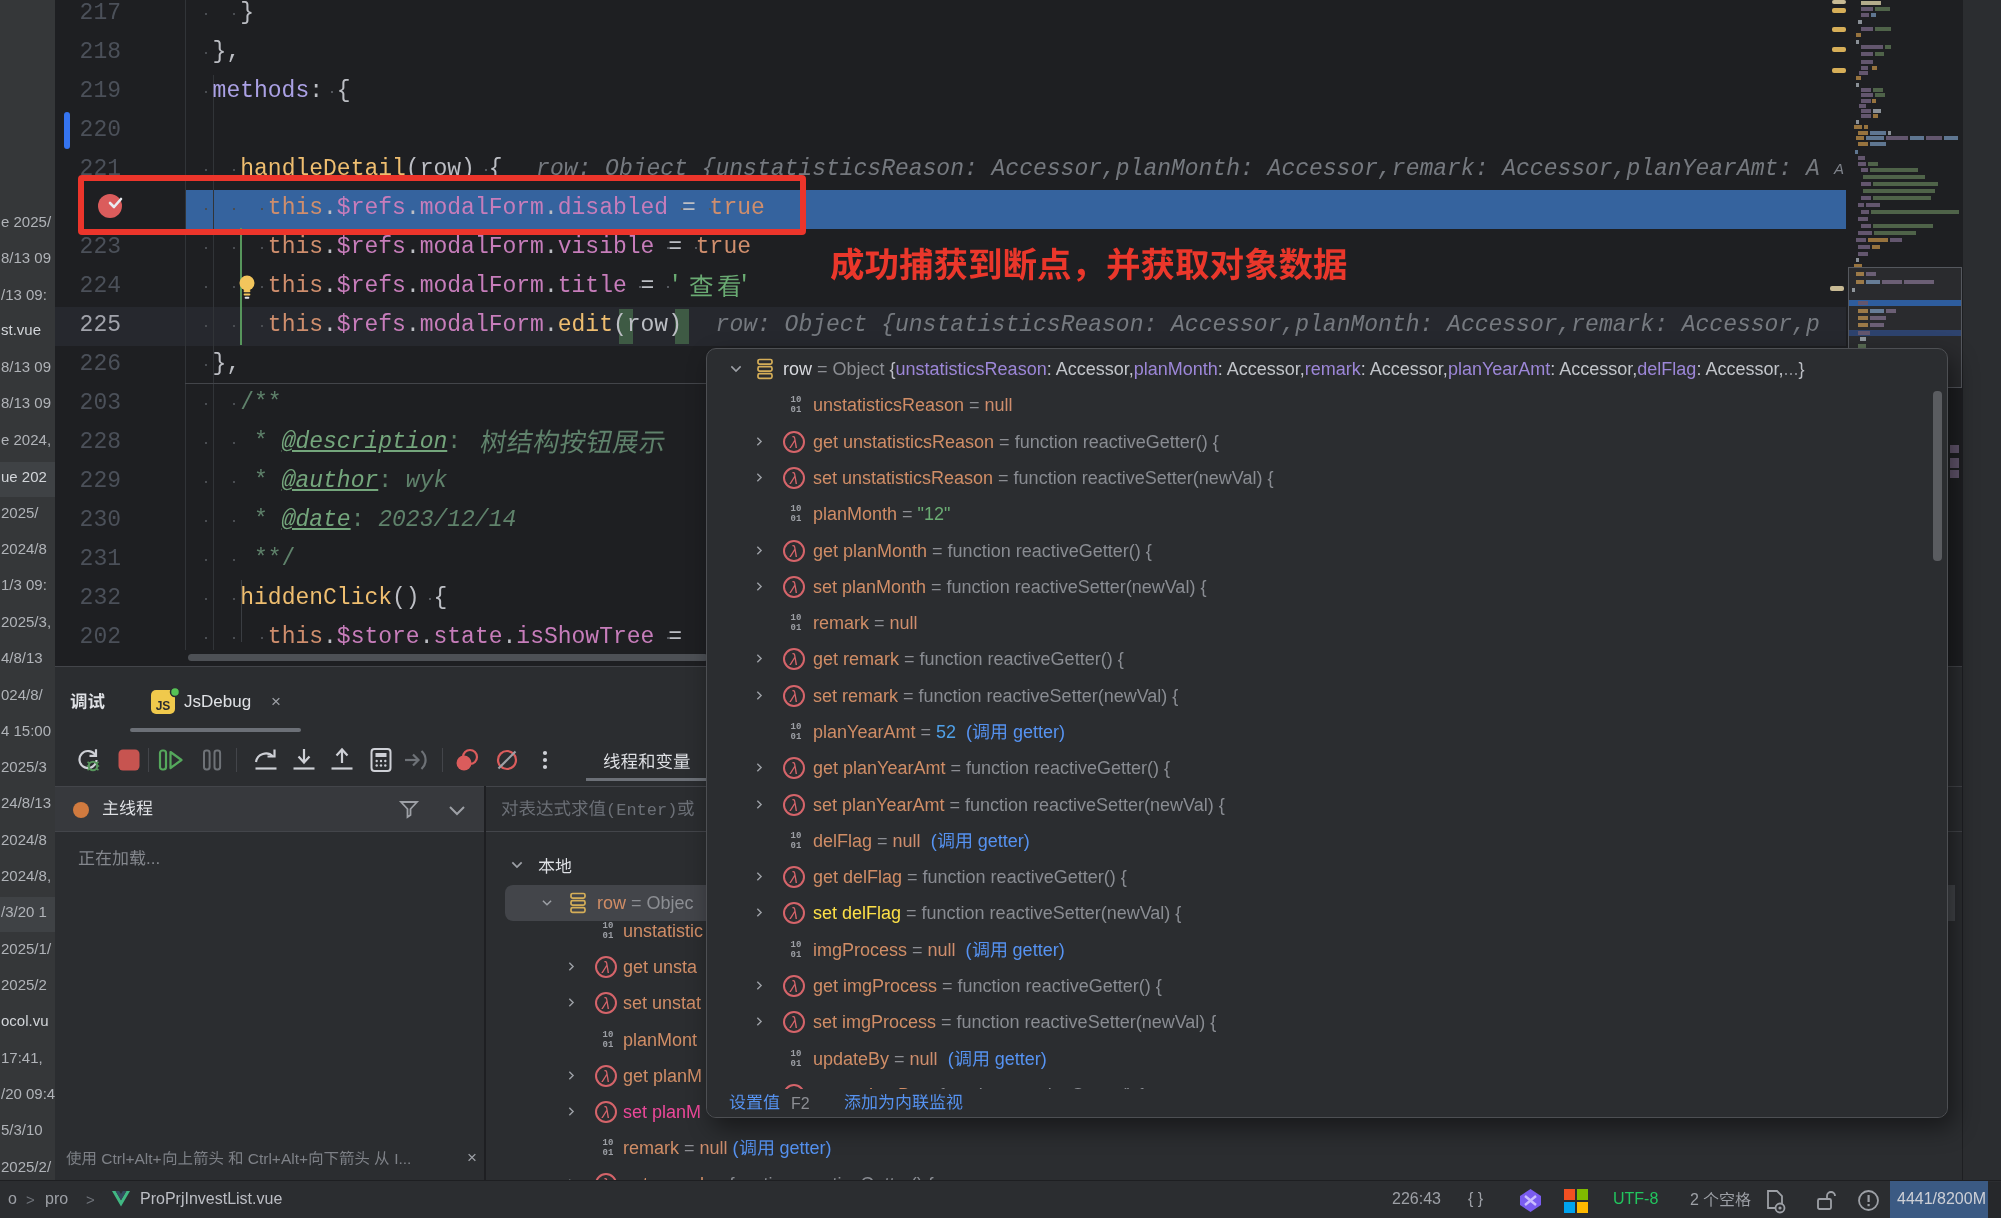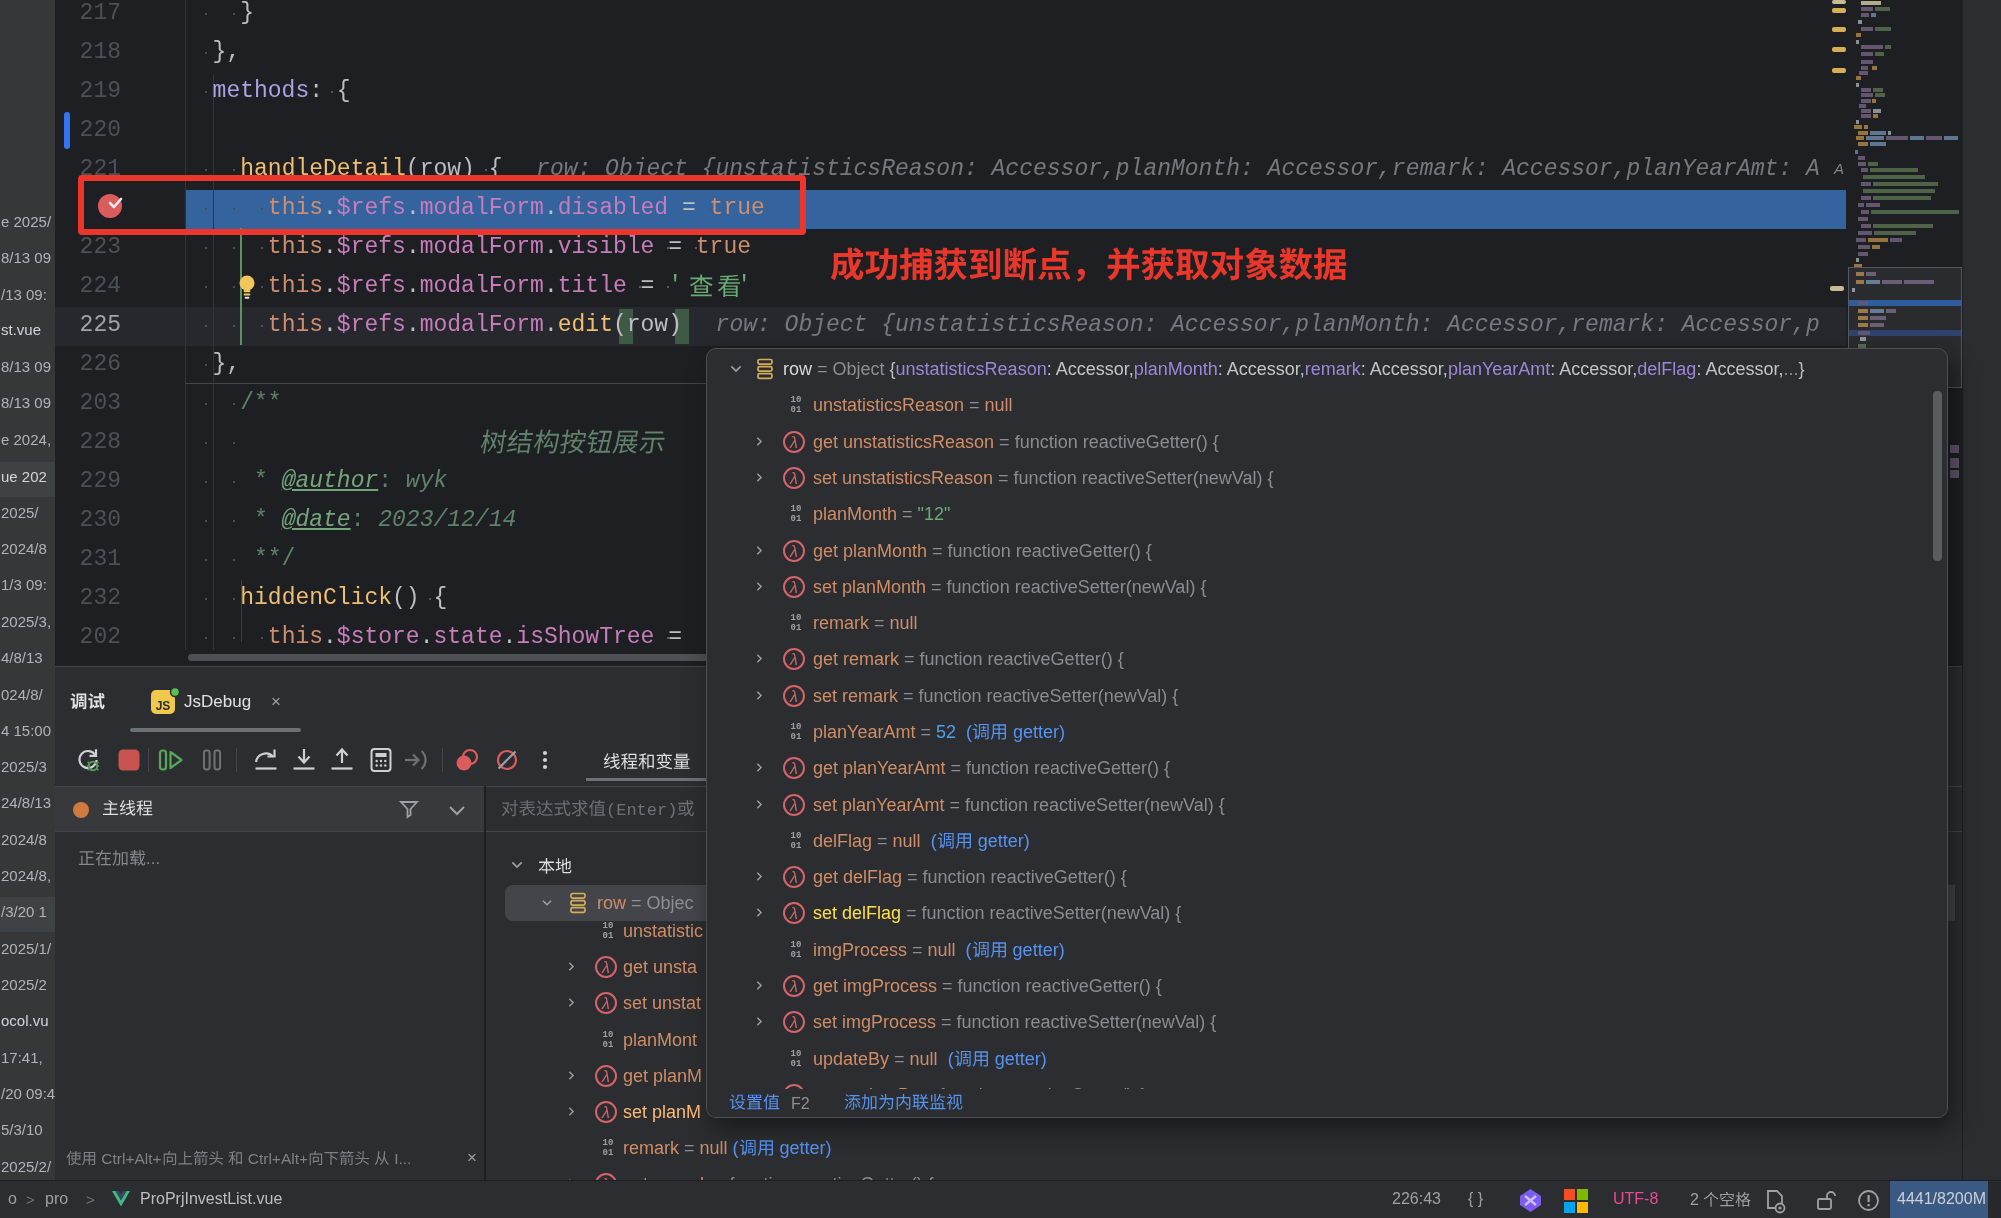--- a/index.html
+++ b/index.html
@@ -65,20 +65,21 @@
     <div class="a mono" style="left:130px;top:228px;width:1660px;overflow:hidden">      <span style="color:#cf8e6d">this</span><span style="color:#bcbec4">.</span><span style="color:#c77dbb">$refs</span><span style="color:#bcbec4">.</span><span style="color:#c77dbb">modalForm</span><span style="color:#bcbec4">.</span><span style="color:#c77dbb">visible</span><span style="color:#bcbec4"> = </span><span style="color:#cf8e6d">true</span></div>
     <div class="a mono" style="left:130px;top:267px;width:1660px;overflow:hidden">      <span style="color:#cf8e6d">this</span><span style="color:#bcbec4">.</span><span style="color:#c77dbb">$refs</span><span style="color:#bcbec4">.</span><span style="color:#c77dbb">modalForm</span><span style="color:#bcbec4">.</span><span style="color:#c77dbb">title</span><span style="color:#bcbec4"> = </span><span style="color:#6aab73">'</span>    <span style="color:#6aab73">'</span></div>
     <div class="a mono" style="left:130px;top:306px;width:1660px;overflow:hidden">      <span style="color:#cf8e6d">this</span><span style="color:#bcbec4">.</span><span style="color:#c77dbb">$refs</span><span style="color:#bcbec4">.</span><span style="color:#c77dbb">modalForm</span><span style="color:#bcbec4">.</span><span style="color:#efbe70">edit</span><span style="color:#bcbec4">(row)</span><span style="color:#75797f;font-style:italic;margin-left:6px">  row: Object {unstatisticsReason: Accessor,planMonth: Accessor,remark: Accessor,p</span></div>
     <div class="a mono" style="left:130px;top:345px;width:1660px;overflow:hidden">  <span style="color:#bcbec4">},</span></div>
     <div class="a mono" style="left:130px;top:384px;width:1660px;overflow:hidden">    <span style="color:#5f826b">/**</span></div>
     <div class="a mono" style="left:130px;top:462px;width:1660px;overflow:hidden">     <span style="color:#5f826b">* </span><span style="color:#74a67c;font-style:italic;text-decoration:underline">@author</span><span style="color:#5f826b">: </span><span style="color:#5f826b;font-style:italic">wyk</span></div>
     <div class="a mono" style="left:130px;top:501px;width:1660px;overflow:hidden">     <span style="color:#5f826b">* </span><span style="color:#74a67c;font-style:italic;text-decoration:underline">@date</span><span style="color:#5f826b">: </span><span style="color:#5f826b;font-style:italic">2023/12/14</span></div>
     <div class="a mono" style="left:130px;top:540px;width:1660px;overflow:hidden">     <span style="color:#5f826b">**/</span></div>
     <div class="a mono" style="left:130px;top:579px;width:1660px;overflow:hidden">    <span style="color:#efbe70">hiddenClick</span><span style="color:#bcbec4">() {</span></div>
     <div class="a mono" style="left:130px;top:618px;width:1660px;overflow:hidden">      <span style="color:#cf8e6d">this</span><span style="color:#bcbec4">.</span><span style="color:#c77dbb">$store</span><span style="color:#bcbec4">.</span><span style="color:#c77dbb">state</span><span style="color:#bcbec4">.</span><span style="color:#c77dbb">isShowTree</span><span style="color:#bcbec4"> =</span></div>
+    <div class="a mono" style="left:130px;top:423px">     <span style="color:#5f826b">* </span><span style="color:#74a67c;font-style:italic;text-decoration:underline">@description</span><span style="color:#5f826b">: </span></div>
     <div class="a" style="left:426px;top:425px"></div>
     <div class="a" style="left:150px;top:13px;width:2px;height:2px;background:#4a4d52"></div>
     <div class="a" style="left:178px;top:13px;width:2px;height:2px;background:#4a4d52"></div>
     <div class="a" style="left:150px;top:52px;width:2px;height:2px;background:#4a4d52"></div>
     <div class="a" style="left:150px;top:91px;width:2px;height:2px;background:#4a4d52"></div>
     <div class="a" style="left:150px;top:169px;width:2px;height:2px;background:#4a4d52"></div>
     <div class="a" style="left:178px;top:169px;width:2px;height:2px;background:#4a4d52"></div>
     <div class="a" style="left:150px;top:247px;width:2px;height:2px;background:#4a4d52"></div>
     <div class="a" style="left:178px;top:247px;width:2px;height:2px;background:#4a4d52"></div>
     <div class="a" style="left:206px;top:247px;width:2px;height:2px;background:#4a4d52"></div>
@@ -439,21 +440,21 @@
     <div class="ur" style="left:568px;top:355px"><span style="color:#d08d66">planMont</span></div>
     <svg class="ic" style="left:510px;top:402px" width="13" height="13" viewBox="0 0 24 24">
       <path d="M8 5 l7 7 -7 7" stroke="#9da0a6" stroke-width="2.6" fill="none"></path>
     </svg>
     <div class="a" style="left:540px;top:398px;width:22px;height:22px;border:2px solid #d5646a;border-radius:50%;color:#d5646a;font-size:16px;line-height:19px;text-align:center;font-style:italic">λ</div>
     <div class="ur" style="left:568px;top:391px"><span style="color:#d08d66">get planM</span></div>
     <svg class="ic" style="left:510px;top:438px" width="13" height="13" viewBox="0 0 24 24">
       <path d="M8 5 l7 7 -7 7" stroke="#9da0a6" stroke-width="2.6" fill="none"></path>
     </svg>
     <div class="a" style="left:540px;top:434px;width:22px;height:22px;border:2px solid #d5646a;border-radius:50%;color:#d5646a;font-size:16px;line-height:19px;text-align:center;font-style:italic">λ</div>
-    <div class="ur" style="left:568px;top:427px"><span style="color:#fdba74">set planM</span></div>
+    <div class="ur" style="left:568px;top:427px"><span style="color:#ec4899">set planM</span></div>
     <div class="a" style="left:543px;top:471px;width:20px;height:20px;font-family:Liberation Mono,monospace;font-weight:bold;font-size:9px;line-height:10px;color:#9da0a6;text-align:center">10<br>01</div>
     <div class="ur" style="left:568px;top:463px"><span style="color:#d08d66">remark</span><span class="g"> = </span><span style="color:#cf8e6d">null</span> <span style="color:#5693f2">(</span><svg class="cj " style="overflow:visible;color:#5693f2;" width="36.0" height="16.2" viewBox="0 -900 2000 900">
         <use href="#c400_8C03" x="0"></use>
         <use href="#c400_7528" x="1000"></use>
       </svg><span style="color:#5693f2"> getter)</span></div>
     <svg class="ic" style="left:510px;top:510px" width="13" height="13" viewBox="0 0 24 24">
       <path d="M8 5 l7 7 -7 7" stroke="#9da0a6" stroke-width="2.6" fill="none"></path>
     </svg>
     <div class="a" style="left:540px;top:506px;width:22px;height:22px;border:2px solid #d5646a;border-radius:50%;color:#d5646a;font-size:16px;line-height:19px;text-align:center;font-style:italic">λ</div>
     <div class="ur" style="left:568px;top:499px"><span style="color:#d08d66">get remark</span><span class="g"> = </span><span style="color:#898c92">function reactiveGetter() {</span></div>
@@ -473,21 +474,21 @@
     <svg class="ic" style="left:1517px;top:6px" width="27" height="27" viewBox="0 0 27 27">
       <path d="M13.5 2 L24 9 v9 L13.5 25 3 18 V9z" fill="#7a5cf0"></path>
       <path d="M8 9 l11 9 M19 9 l-11 9" stroke="#cabdff" stroke-width="2.4"></path>
     </svg>
     <svg class="ic" style="left:1564px;top:8px" width="24" height="24" viewBox="0 0 24 24">
       <rect x="0" y="0" width="11" height="11" fill="#f25022"></rect>
       <rect x="13" y="0" width="11" height="11" fill="#7fba00"></rect>
       <rect x="0" y="13" width="11" height="11" fill="#00a4ef"></rect>
       <rect x="13" y="13" width="11" height="11" fill="#ffb900"></rect>
     </svg>
-    <div class="a" style="left:1613px;top:9px;font-size:16px;color:#ec4899">UTF-8</div>
+    <div class="a" style="left:1613px;top:9px;font-size:16px;color:#22c55e">UTF-8</div>
     <div class="a" style="left:1690px;top:10px"><span style="font-size:16px;color:#9da0a6">2 </span><svg class="cj " style="overflow:visible;color:#9da0a6;" width="48.0" height="14.4" viewBox="0 -900 3000 900">
         <use href="#c400_4E2A" x="0"></use>
         <use href="#c400_7A7A" x="1000"></use>
         <use href="#c400_683C" x="2000"></use>
       </svg></div>
     <svg class="ic" style="left:1762px;top:8px" width="26" height="26" viewBox="0 0 26 26">
       <path d="M6 2 h9 l5 5 v12 h-14z" stroke="#9da0a6" stroke-width="1.8" fill="none"></path>
       <circle cx="18" cy="19" r="4.5" fill="#2b2d30" stroke="#9da0a6" stroke-width="1.8"></circle>
       <circle cx="18" cy="19" r="1.6" fill="#9da0a6"></circle>
     </svg>

